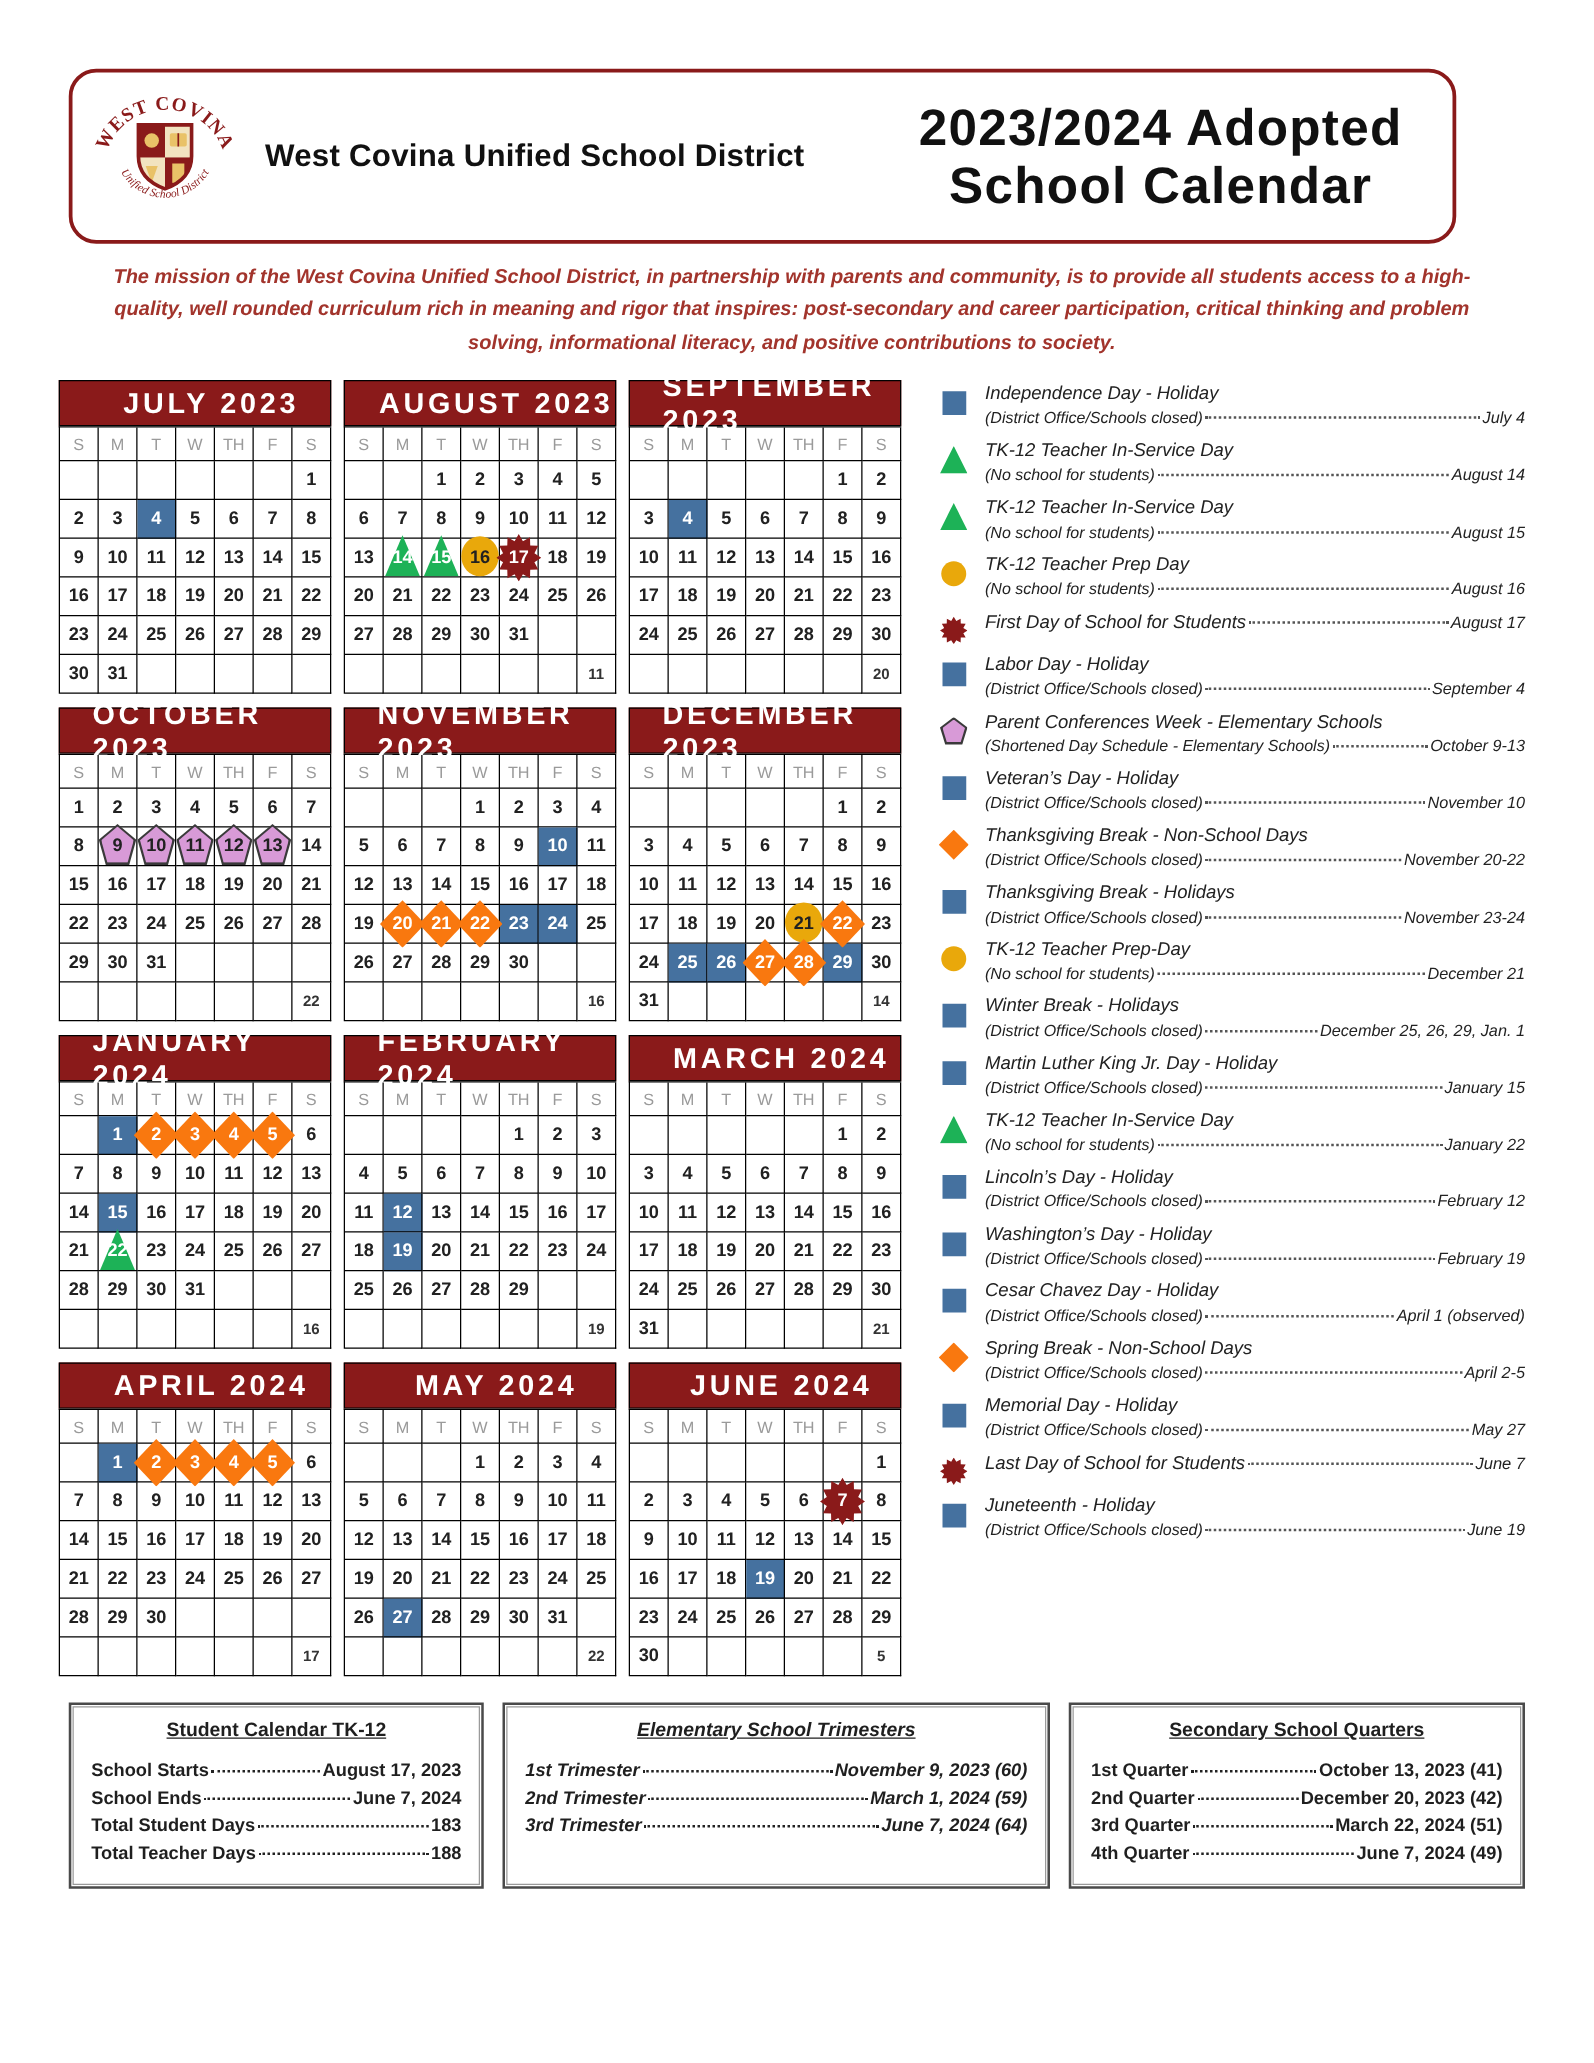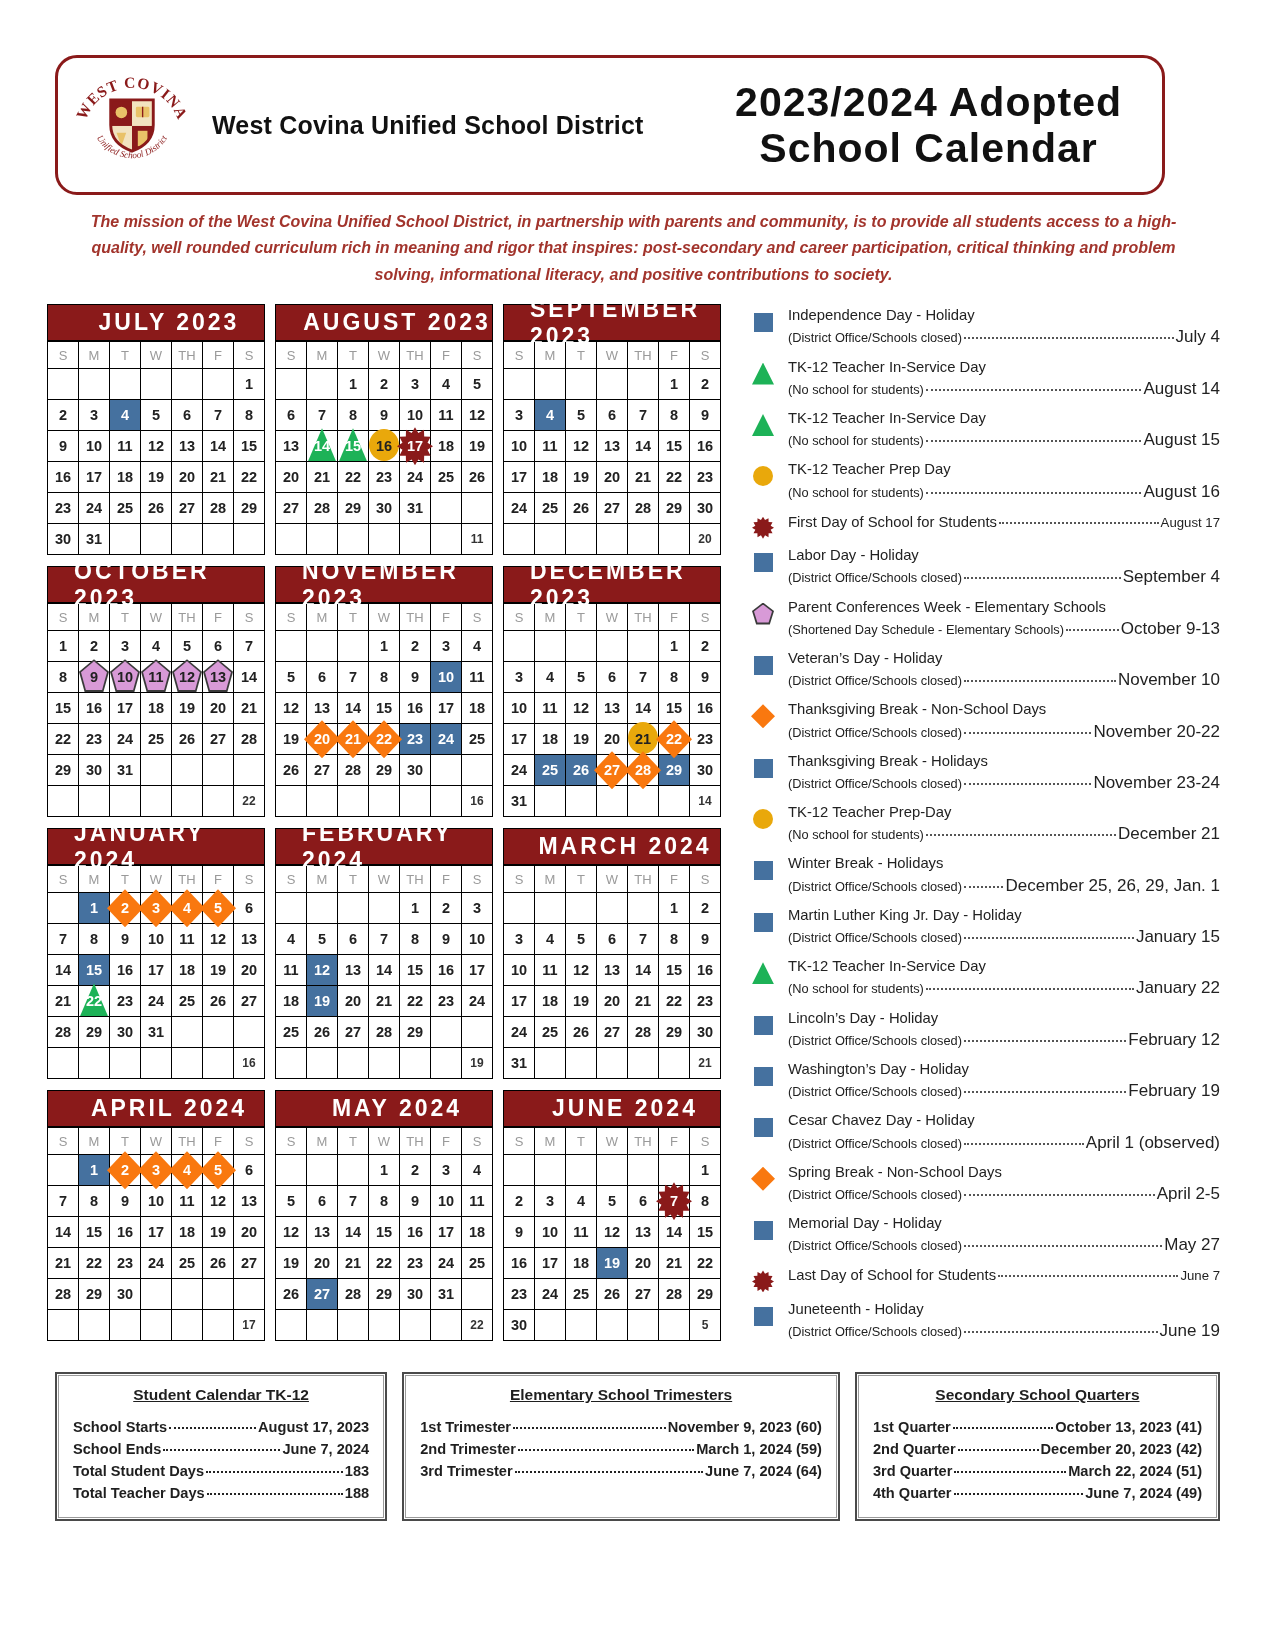--- a/index.html
+++ b/index.html
@@ -50,47 +50,47 @@
   .shape { position:absolute; z-index:1; }
   .shape.triangle { inset: -3px 1px 0 1px; background:#1DB257; clip-path: polygon(50% 0, 0 100%, 100% 100%); }
   .shape.circle   { inset: -2px 0 0 0; background:#E9A80B; border-radius: 50%; }
   .shape.diamond  { inset: -4px -3px; background:#F9780F; clip-path: polygon(50% 0, 100% 50%, 50% 100%, 0 50%); }
   .shape.burst    { inset: -4px -3px; background:#8A1A1A; clip-path: polygon(50% 0%,59.3% 15.2%,75% 6.7%,75.5% 24.5%,93.3% 25%,84.8% 40.7%,100% 50%,84.8% 59.3%,93.3% 75%,75.5% 75.5%,75% 93.3%,59.3% 84.8%,50% 100%,40.7% 84.8%,25% 93.3%,24.5% 75.5%,6.7% 75%,15.2% 59.3%,0% 50%,15.2% 40.7%,6.7% 25%,24.5% 24.5%,25% 6.7%,40.7% 15.2%); }
   .shape.pentagon { inset: -3px 0 0 0; background:#3a3a3a; clip-path: polygon(50% 0, 100% 38%, 81% 100%, 19% 100%, 0 38%); }
   .shape.pentagon .pin { position:absolute; inset: 2px; background:#D89AD7; clip-path: polygon(50% 0, 100% 38%, 81% 100%, 19% 100%, 0 38%); }
 
   
   .legend { flex: 1; margin-left: 31px; padding-top: 2px; }
-  .litem { display: flex; margin-bottom: 7.5px; }
+  .litem { display: flex; margin-bottom: 7.5px; font-style: italic; }
   .licon { flex: 0 0 22px; width: 22px; height: 22px; position: relative; margin-top: 5px; margin-right: 14px; }
   .ls { position: absolute; }
   .ls.square   { inset: 2px 1px 1px 2px; background:#45719F; }
   .ls.triangle { inset: 0; background:#1DB257; clip-path: polygon(50% 0, 0 100%, 100% 100%); }
   .ls.circle   { inset: 1px; background:#E9A80B; border-radius: 50%; }
   .ls.diamond  { inset: -1px; background:#F9780F; clip-path: polygon(50% 0, 100% 50%, 50% 100%, 0 50%); }
   .ls.burst    { inset: 0; background:#8A1A1A; clip-path: polygon(50% 0%,59.3% 15.2%,75% 6.7%,75.5% 24.5%,93.3% 25%,84.8% 40.7%,100% 50%,84.8% 59.3%,93.3% 75%,75.5% 75.5%,75% 93.3%,59.3% 84.8%,50% 100%,40.7% 84.8%,25% 93.3%,24.5% 75.5%,6.7% 75%,15.2% 59.3%,0% 50%,15.2% 40.7%,6.7% 25%,24.5% 24.5%,25% 6.7%,40.7% 15.2%); }
   .ls.pentagon { inset: 0; background:#3a3a3a; clip-path: polygon(50% 0, 100% 38%, 81% 100%, 19% 100%, 0 38%); }
   .ls.pentagon .pin { position:absolute; inset:2px; background:#D89AD7; clip-path: polygon(50% 0, 100% 38%, 81% 100%, 19% 100%, 0 38%); }
   .ltext { flex: 1; }
   .ltitle { font-size: 14.8px; color:#222; line-height: 1.3; }
   .ltitle-line { display:flex; align-items: baseline; font-size: 14.8px; color:#222; line-height:1.45; }
   .ldetail { display:flex; align-items: baseline; font-size: 12.8px; color:#222; line-height: 1.45; }
   .leader { flex: 1; border-bottom: 2px dotted #555; margin: 0 2px; transform: translateY(-3px); min-width: 10px; }
-  .ldate { font-size: 17px; color:#222; white-space: nowrap; }
+  .ldate { font-size: 13px; color:#222; white-space: nowrap; }
   .ltitle-line .ldate { font-size: 13.2px; }
 
   
   .summary { display: flex; gap: 15px; margin-top: 21px; margin-left: 8px; }
   .sbox { border: 2px solid #4a4a4a; box-shadow: inset 0 0 0 1px #fff, inset 0 0 0 2px #9a9a9a; padding: 12px 16px 14px; }
   .sbox-title { text-align: center; font-size: 15.5px; font-weight: 700; text-decoration: underline; margin-bottom: 13px; }
   .srow { display: flex; align-items: baseline; font-size: 14.6px; font-weight: 700; line-height: 1.5; }
   .srow .leader { border-bottom: 2.4px dotted #222; }
   .svalue { white-space: nowrap; }
   .sbox.b1 { width: 342px; }
-  .sbox.b2 { width: 451px; }
+  .sbox.b2 { width: 451px; font-style: italic; }
   .sbox.b3 { width: 376px; }
 
   
   .footer { text-align: center; font-size: 15.5px; font-weight: 700; margin-top: 24px; color:#111; }
 </style>
 </head>
 <body>
 
 <div class="page">
 

